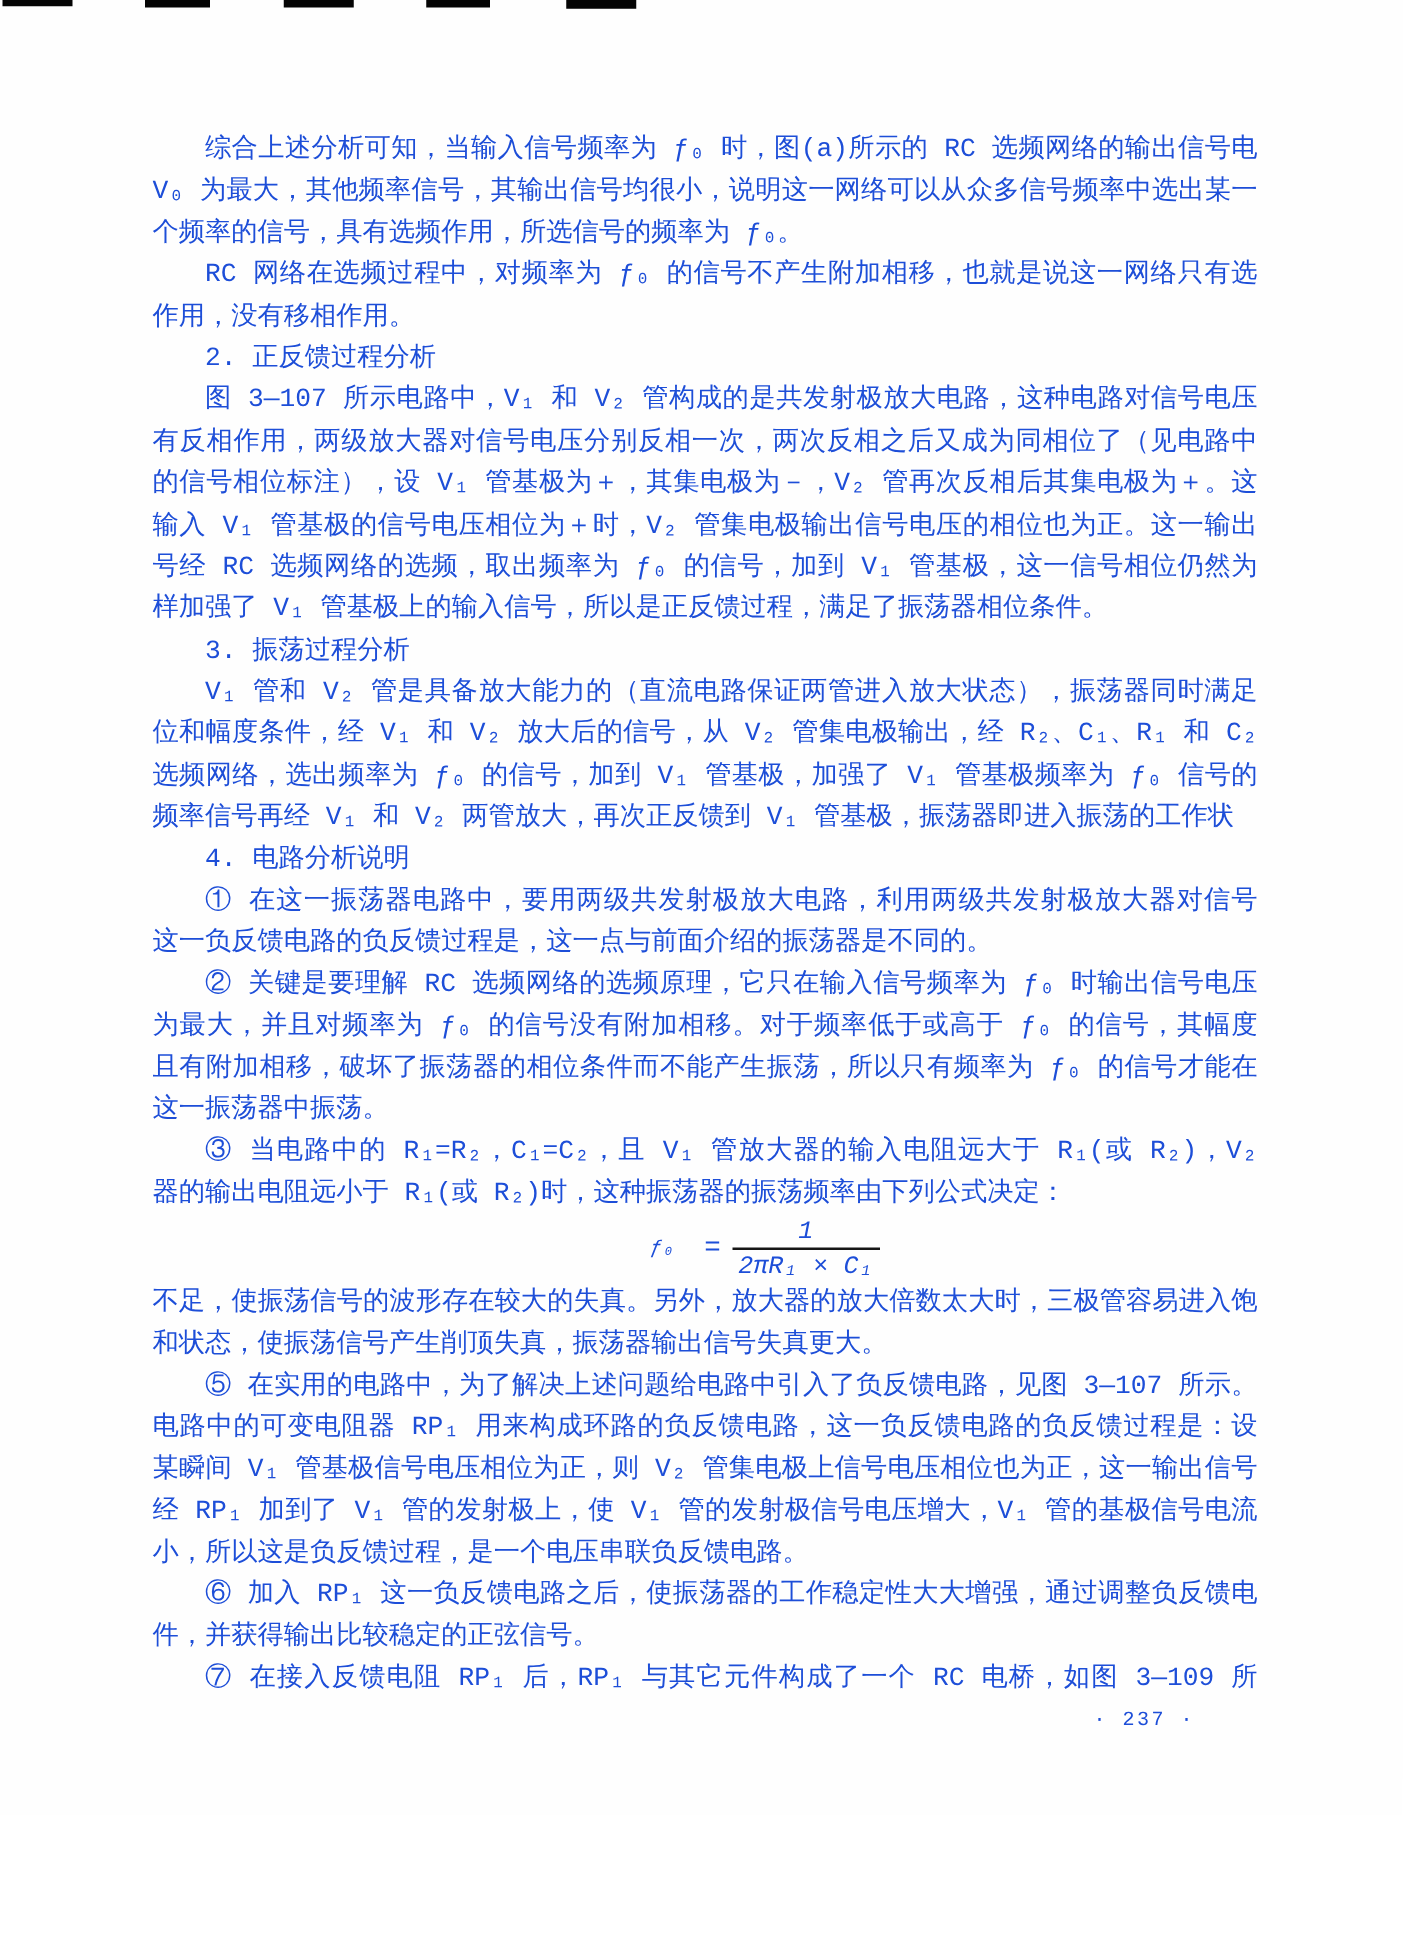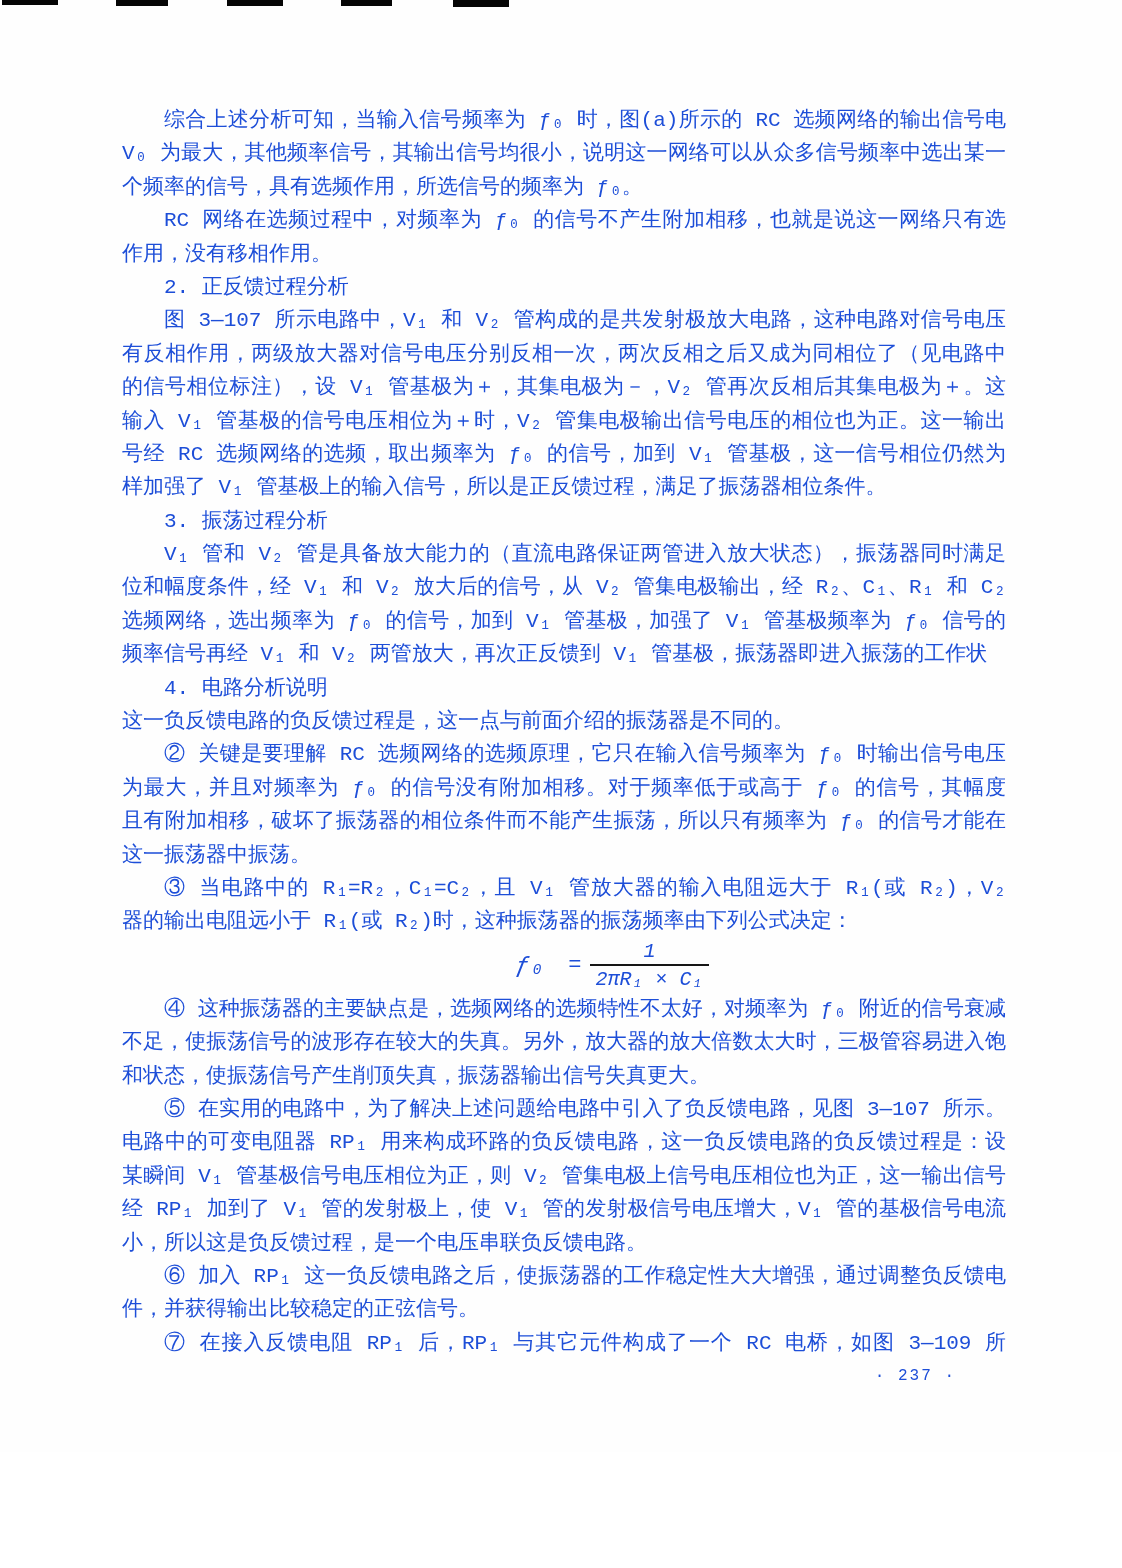--- a/index.html
+++ b/index.html
@@ -48,21 +48,21 @@
 
   .formula-row {
     height: 54px;
     display: flex;
     align-items: center;
     justify-content: center;
     padding-left: 96px;
   }
   .f-lhs {
     font-style: italic;
-    font-size: 24px;
+    font-size: 16px;
     margin-right: 24px;
   }
   .f-eq {
     font-size: 22px;
     margin-right: 9px;
   }
   .frac {
     display: inline-flex;
     flex-direction: column;
     align-items: center;
@@ -105,38 +105,38 @@
     <div class="line full">的信号相位标注），设 V₁ 管基极为＋，其集电极为－，V₂ 管再次反相后其集电极为＋。这样，当</div>
     <div class="line full">输入 V₁ 管基极的信号电压相位为＋时，V₂ 管集电极输出信号电压的相位也为正。这一输出信</div>
     <div class="line full">号经 RC 选频网络的选频，取出频率为 ƒ₀ 的信号，加到 V₁ 管基极，这一信号相位仍然为正，这</div>
     <div class="line short">样加强了 V₁ 管基极上的输入信号，所以是正反馈过程，满足了振荡器相位条件。</div>
     <div class="line indent short">3. 振荡过程分析</div>
     <div class="line indent full">V₁ 管和 V₂ 管是具备放大能力的（直流电路保证两管进入放大状态），振荡器同时满足相</div>
     <div class="line full">位和幅度条件，经 V₁ 和 V₂ 放大后的信号，从 V₂ 管集电极输出，经 R₂、C₁、R₁ 和 C₂ 组成的 RC</div>
     <div class="line full">选频网络，选出频率为 ƒ₀ 的信号，加到 V₁ 管基极，加强了 V₁ 管基极频率为 ƒ₀ 信号的幅度，这</div>
     <div class="line short">频率信号再经 V₁ 和 V₂ 两管放大，再次正反馈到 V₁ 管基极，振荡器即进入振荡的工作状态。</div>
     <div class="line indent short">4. 电路分析说明</div>
+    <div class="line indent full">① 在这一振荡器电路中，要用两级共发射极放大电路，利用两级共发射极放大器对信号</div>
     <div class="line short">这一负反馈电路的负反馈过程是，这一点与前面介绍的振荡器是不同的。</div>
     <div class="line indent full">② 关键是要理解 RC 选频网络的选频原理，它只在输入信号频率为 ƒ₀ 时输出信号电压才</div>
     <div class="line full">为最大，并且对频率为 ƒ₀ 的信号没有附加相移。对于频率低于或高于 ƒ₀ 的信号，其幅度小，并</div>
     <div class="line full">且有附加相移，破坏了振荡器的相位条件而不能产生振荡，所以只有频率为 ƒ₀ 的信号才能在</div>
     <div class="line short">这一振荡器中振荡。</div>
     <div class="line indent full">③ 当电路中的 R₁=R₂，C₁=C₂，且 V₁ 管放大器的输入电阻远大于 R₁(或 R₂)，V₂ 管放大</div>
     <div class="line short">器的输出电阻远小于 R₁(或 R₂)时，这种振荡器的振荡频率由下列公式决定：</div>
 
     <div class="formula-row">
       <span class="f-lhs">ƒ₀</span>
       <span class="f-eq">=</span>
       <span class="frac">
         <span class="num">1</span>
         <span class="den">2πR₁ × C₁</span>
       </span>
     </div>
 
-    <div class="line indent full">④ 这种振荡器的主要缺点是，选频网络的选频特性不太好，对频率为 ƒ₀ 附近的信号衰减</div>
     <div class="line full">不足，使振荡信号的波形存在较大的失真。另外，放大器的放大倍数太大时，三极管容易进入饱</div>
     <div class="line short">和状态，使振荡信号产生削顶失真，振荡器输出信号失真更大。</div>
     <div class="line indent full">⑤ 在实用的电路中，为了解决上述问题给电路中引入了负反馈电路，见图 3—107 所示。</div>
     <div class="line full">电路中的可变电阻器 RP₁ 用来构成环路的负反馈电路，这一负反馈电路的负反馈过程是：设</div>
     <div class="line full">某瞬间 V₁ 管基极信号电压相位为正，则 V₂ 管集电极上信号电压相位也为正，这一输出信号</div>
     <div class="line full">经 RP₁ 加到了 V₁ 管的发射极上，使 V₁ 管的发射极信号电压增大，V₁ 管的基极信号电流减</div>
     <div class="line short">小，所以这是负反馈过程，是一个电压串联负反馈电路。</div>
     <div class="line indent full">⑥ 加入 RP₁ 这一负反馈电路之后，使振荡器的工作稳定性大大增强，通过调整负反馈电</div>
     <div class="line short">件，并获得输出比较稳定的正弦信号。</div>
     <div class="line indent full">⑦ 在接入反馈电阻 RP₁ 后，RP₁ 与其它元件构成了一个 RC 电桥，如图 3—109 所示。从</div>

